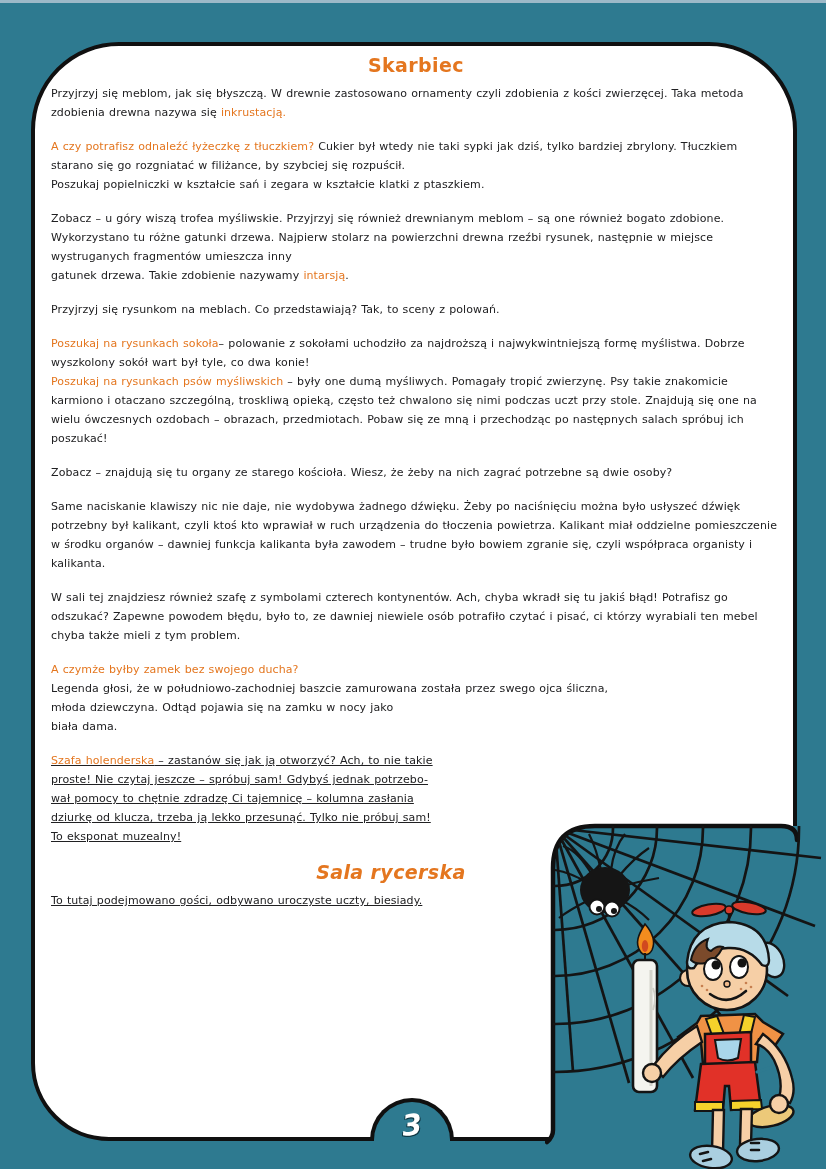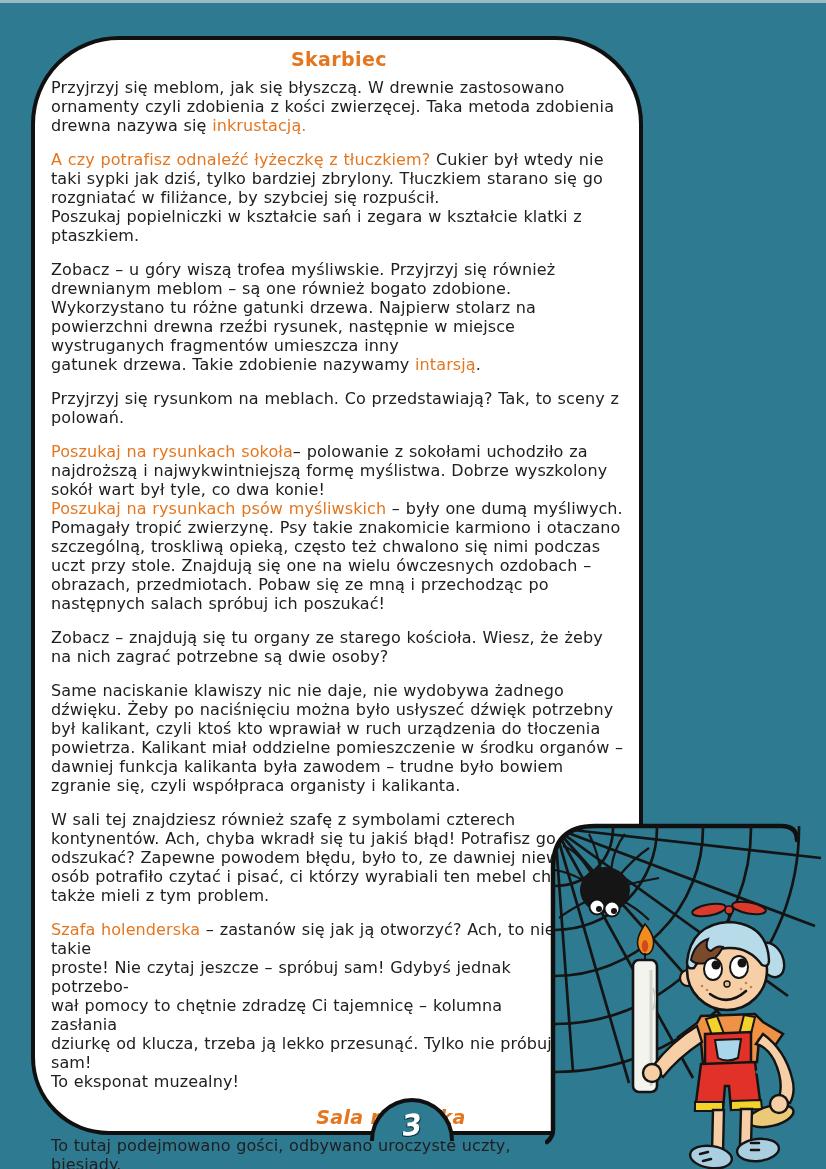--- a/index.html
+++ b/index.html
@@ -1,29 +1,29 @@
 <!DOCTYPE html>
 <html><head>
 <meta charset="utf-8">
 <style>
   html,body{margin:0;padding:0;background:#2e7a90;}
   .page{position:relative;width:826px;height:1169px;background:#2e7a90;overflow:hidden;
         font-family:"DejaVu Sans",sans-serif;color:#202022;}
   .top-edge{position:absolute;top:0;left:0;right:0;height:3px;background:#9db9c8;}
-  .panel{position:absolute;left:31px;top:36px;width:612px;height:1099px;box-sizing:border-box;
+  .panel{position:absolute;left:31px;top:42px;width:766px;height:1099px;box-sizing:border-box;
          background:#ffffff;border:4px solid #101010;
          border-radius:88px 88px 72px 78px;
          padding:6px 12px 0 16px;z-index:1;}
   .h{margin:2px 0 8px;font-size:19px;line-height:22px;font-weight:bold;color:#e4761f;
      text-align:center;letter-spacing:.4px;}
   .h.wide{width:680px;font-style:italic;}
-  .para{margin:0 0 15px;font-size:16px;line-height:19px;white-space:pre-wrap;
+  .para{margin:0 0 15px;font-size:11px;line-height:19px;white-space:pre-wrap;
         letter-spacing:.1px;word-spacing:.5px;}
   .orange{color:#e4761f;}
-  .narrow{max-width:505px;}
+  .narrow{max-width:505px;text-decoration:underline;}
   .corner{position:absolute;right:0;bottom:0;width:281px;height:349px;z-index:2;}
   .corner svg{display:block;}
   .bump{position:absolute;left:370px;top:1098px;width:84px;height:43px;box-sizing:border-box;
         background:#2e7a90;border:4px solid #101010;border-bottom:none;
         border-radius:46px 46px 0 0;z-index:3;
         display:flex;align-items:flex-end;justify-content:center;}
   .bump span{color:#ffffff;font-size:29px;font-weight:bold;font-style:italic;line-height:1;
         transform:rotate(-6deg);padding-bottom:1px;
         text-shadow:1px 1px 0 #0e3541, -1px 1px 0 #0e3541;}
 </style>
@@ -47,20 +47,24 @@
 gatunek drzewa. Takie zdobienie nazywamy </span><span class="orange">intarsją</span><span>.</span></p>
       <p class="para"><span>Przyjrzyj się rysunkom na meblach. Co przedstawiają? Tak, to sceny z polowań.</span></p>
       <p class="para"><span class="orange">Poszukaj na rysunkach sokoła</span><span>– polowanie z sokołami uchodziło za najdroższą i najwykwintniejszą formę myślistwa. Dobrze wyszkolony sokół wart był tyle, co dwa konie!
 </span><span class="orange">Poszukaj na rysunkach psów myśliwskich</span><span> – były one dumą myśliwych. Pomagały tropić zwierzynę. Psy takie znakomicie karmiono i otaczano szczególną, troskliwą opieką, często też chwalono się nimi podczas uczt przy stole. Znajdują się one na wielu ówczesnych ozdobach – obrazach, przedmiotach. Pobaw się ze mną i przechodząc po następnych salach spróbuj ich poszukać!</span></p>
     </section>
 
     <section>
       <p class="para"><span>Zobacz – znajdują się tu organy ze starego kościoła. Wiesz, że żeby na nich zagrać potrzebne są dwie osoby?</span></p>
       <p class="para"><span>Same naciskanie klawiszy nic nie daje, nie wydobywa żadnego dźwięku. Żeby po naciśnięciu można było usłyszeć dźwięk potrzebny był kalikant, czyli ktoś kto wprawiał w ruch urządzenia do tłoczenia powietrza. Kalikant miał oddzielne pomieszczenie w środku organów – dawniej funkcja kalikanta była zawodem – trudne było bowiem zgranie się, czyli współpraca organisty i kalikanta.</span></p>
       <p class="para"><span>W sali tej znajdziesz również szafę z symbolami czterech kontynentów. Ach, chyba wkradł się tu jakiś błąd! Potrafisz go odszukać? Zapewne powodem błędu, było to, ze dawniej niewiele osób potrafiło czytać i pisać, ci którzy wyrabiali ten mebel chyba także mieli z tym problem.</span></p>
+      <p class="para"><span class="orange">A czymże byłby zamek bez swojego ducha?
+</span><span>Legenda głosi, że w południowo-zachodniej baszcie zamurowana została przez swego ojca śliczna,
+młoda dziewczyna. Odtąd pojawia się na zamku w nocy jako
+biała dama.</span></p>
       <p class="para narrow"><span class="orange">Szafa holenderska</span><span> – zastanów się jak ją otworzyć? Ach, to nie takie
 proste! Nie czytaj jeszcze – spróbuj sam! Gdybyś jednak potrzebo-
 wał pomocy to chętnie zdradzę Ci tajemnicę – kolumna zasłania
 dziurkę od klucza, trzeba ją lekko przesunąć. Tylko nie próbuj sam!
 To eksponat muzealny!</span></p>
     </section>
 
     <section>
       <h2 class="h wide">Sala rycerska</h2>
       <p class="para narrow"><span>To tutaj podejmowano gości, odbywano uroczyste uczty, biesiady.</span></p>

